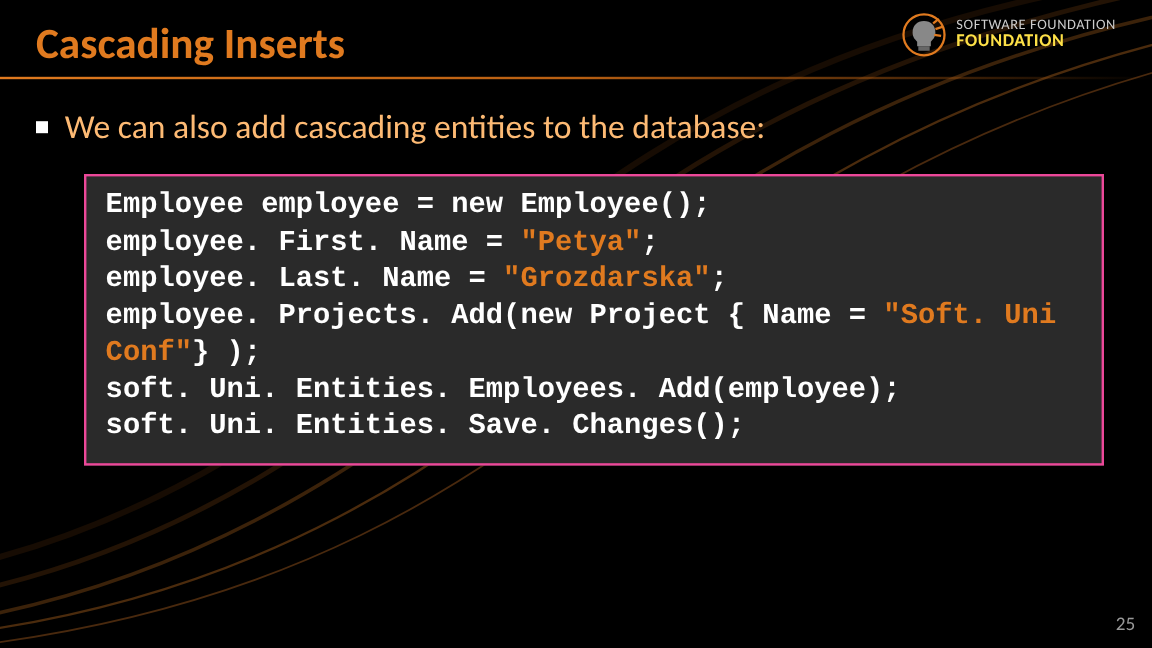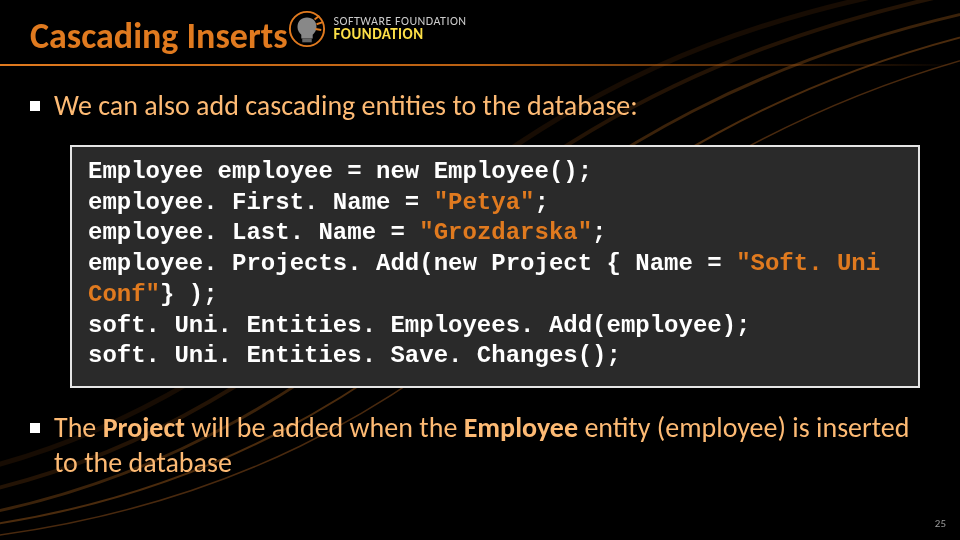--- a/index.html
+++ b/index.html
@@ -14,21 +14,21 @@
     position: absolute;
     inset: 0;
     pointer-events: none;
     overflow: hidden;
   }
   .bg-swirl svg { width: 100%; height: 100%; }
   .header {
     position: relative;
     padding: 14px 30px 8px 30px;
     display: flex;
-    justify-content: flex-start;
+    justify-content: space-between;
     align-items: flex-start;
   }
   .header::after {
     content: "";
     position: absolute;
     left: 0; right: 0; bottom: 0;
     height: 2px;
     background: linear-gradient(to right, #e07a1f 0%, #b85f12 50%, rgba(184,95,18,0) 100%);
   }
   .title {
@@ -68,37 +68,37 @@
     width: 10px;
     height: 10px;
     background: #fff;
     margin-top: 13px;
     margin-right: 14px;
     flex: 0 0 auto;
   }
   .code-box {
     margin-left: 40px;
     margin-right: 10px;
-    border: 2px solid #e5e5e5;
+    border: 2px solid #ec4899;
     background: #2a2a2a;
     padding: 10px 16px 14px 16px;
     font-family: Consolas, "Courier New", monospace;
     font-size: 24px;
     font-weight: 700;
     color: #fff;
     line-height: 1.28;
     white-space: pre-wrap;
     word-break: break-word;
   }
   .code-box .str { color: #e07a1f; }
   .page-num {
     position: absolute;
     right: 14px;
     bottom: 10px;
-    font-size: 11px;
+    font-size: 16px;
     color: #999;
   }
   .b1-text, .b2-text { flex: 1; }
   .b2-text b { font-weight: 700; }
 </style>
 </head>
 <body>
 
 <div class="bg-swirl">
   <svg viewBox="0 0 960 540" preserveAspectRatio="none">
@@ -133,20 +133,16 @@
     <div class="b1-text">We can also add cascading entities to the database:</div>
   </div>
 
   <div class="code-box"><span>Employee employee = </span><span>new</span><span> Employee();</span>
 <span>employee. First. Name = </span><span class="str">"Petya"</span><span>;</span>
 <span>employee. Last. Name = </span><span class="str">"Grozdarska"</span><span>;</span>
 <span>employee. Projects. Add(</span><span>new</span><span> Project { Name = </span><span class="str">"Soft. Uni Conf"</span><span>} );</span>
 <span>soft. Uni. Entities. Employees. Add(employee);</span>
 <span>soft. Uni. Entities. Save. Changes();</span></div>
 
-  <div class="bullet-line last">
-    <div class="bullet-sq"></div>
-    <div class="b2-text"><span>The </span><b>Project</b><span> will be added when the </span><b>Employee</b><span> entity (employee) is inserted to the database</span></div>
-  </div>
 
 </div>
 
 <div class="page-num">25</div>
 
 </body></html>

